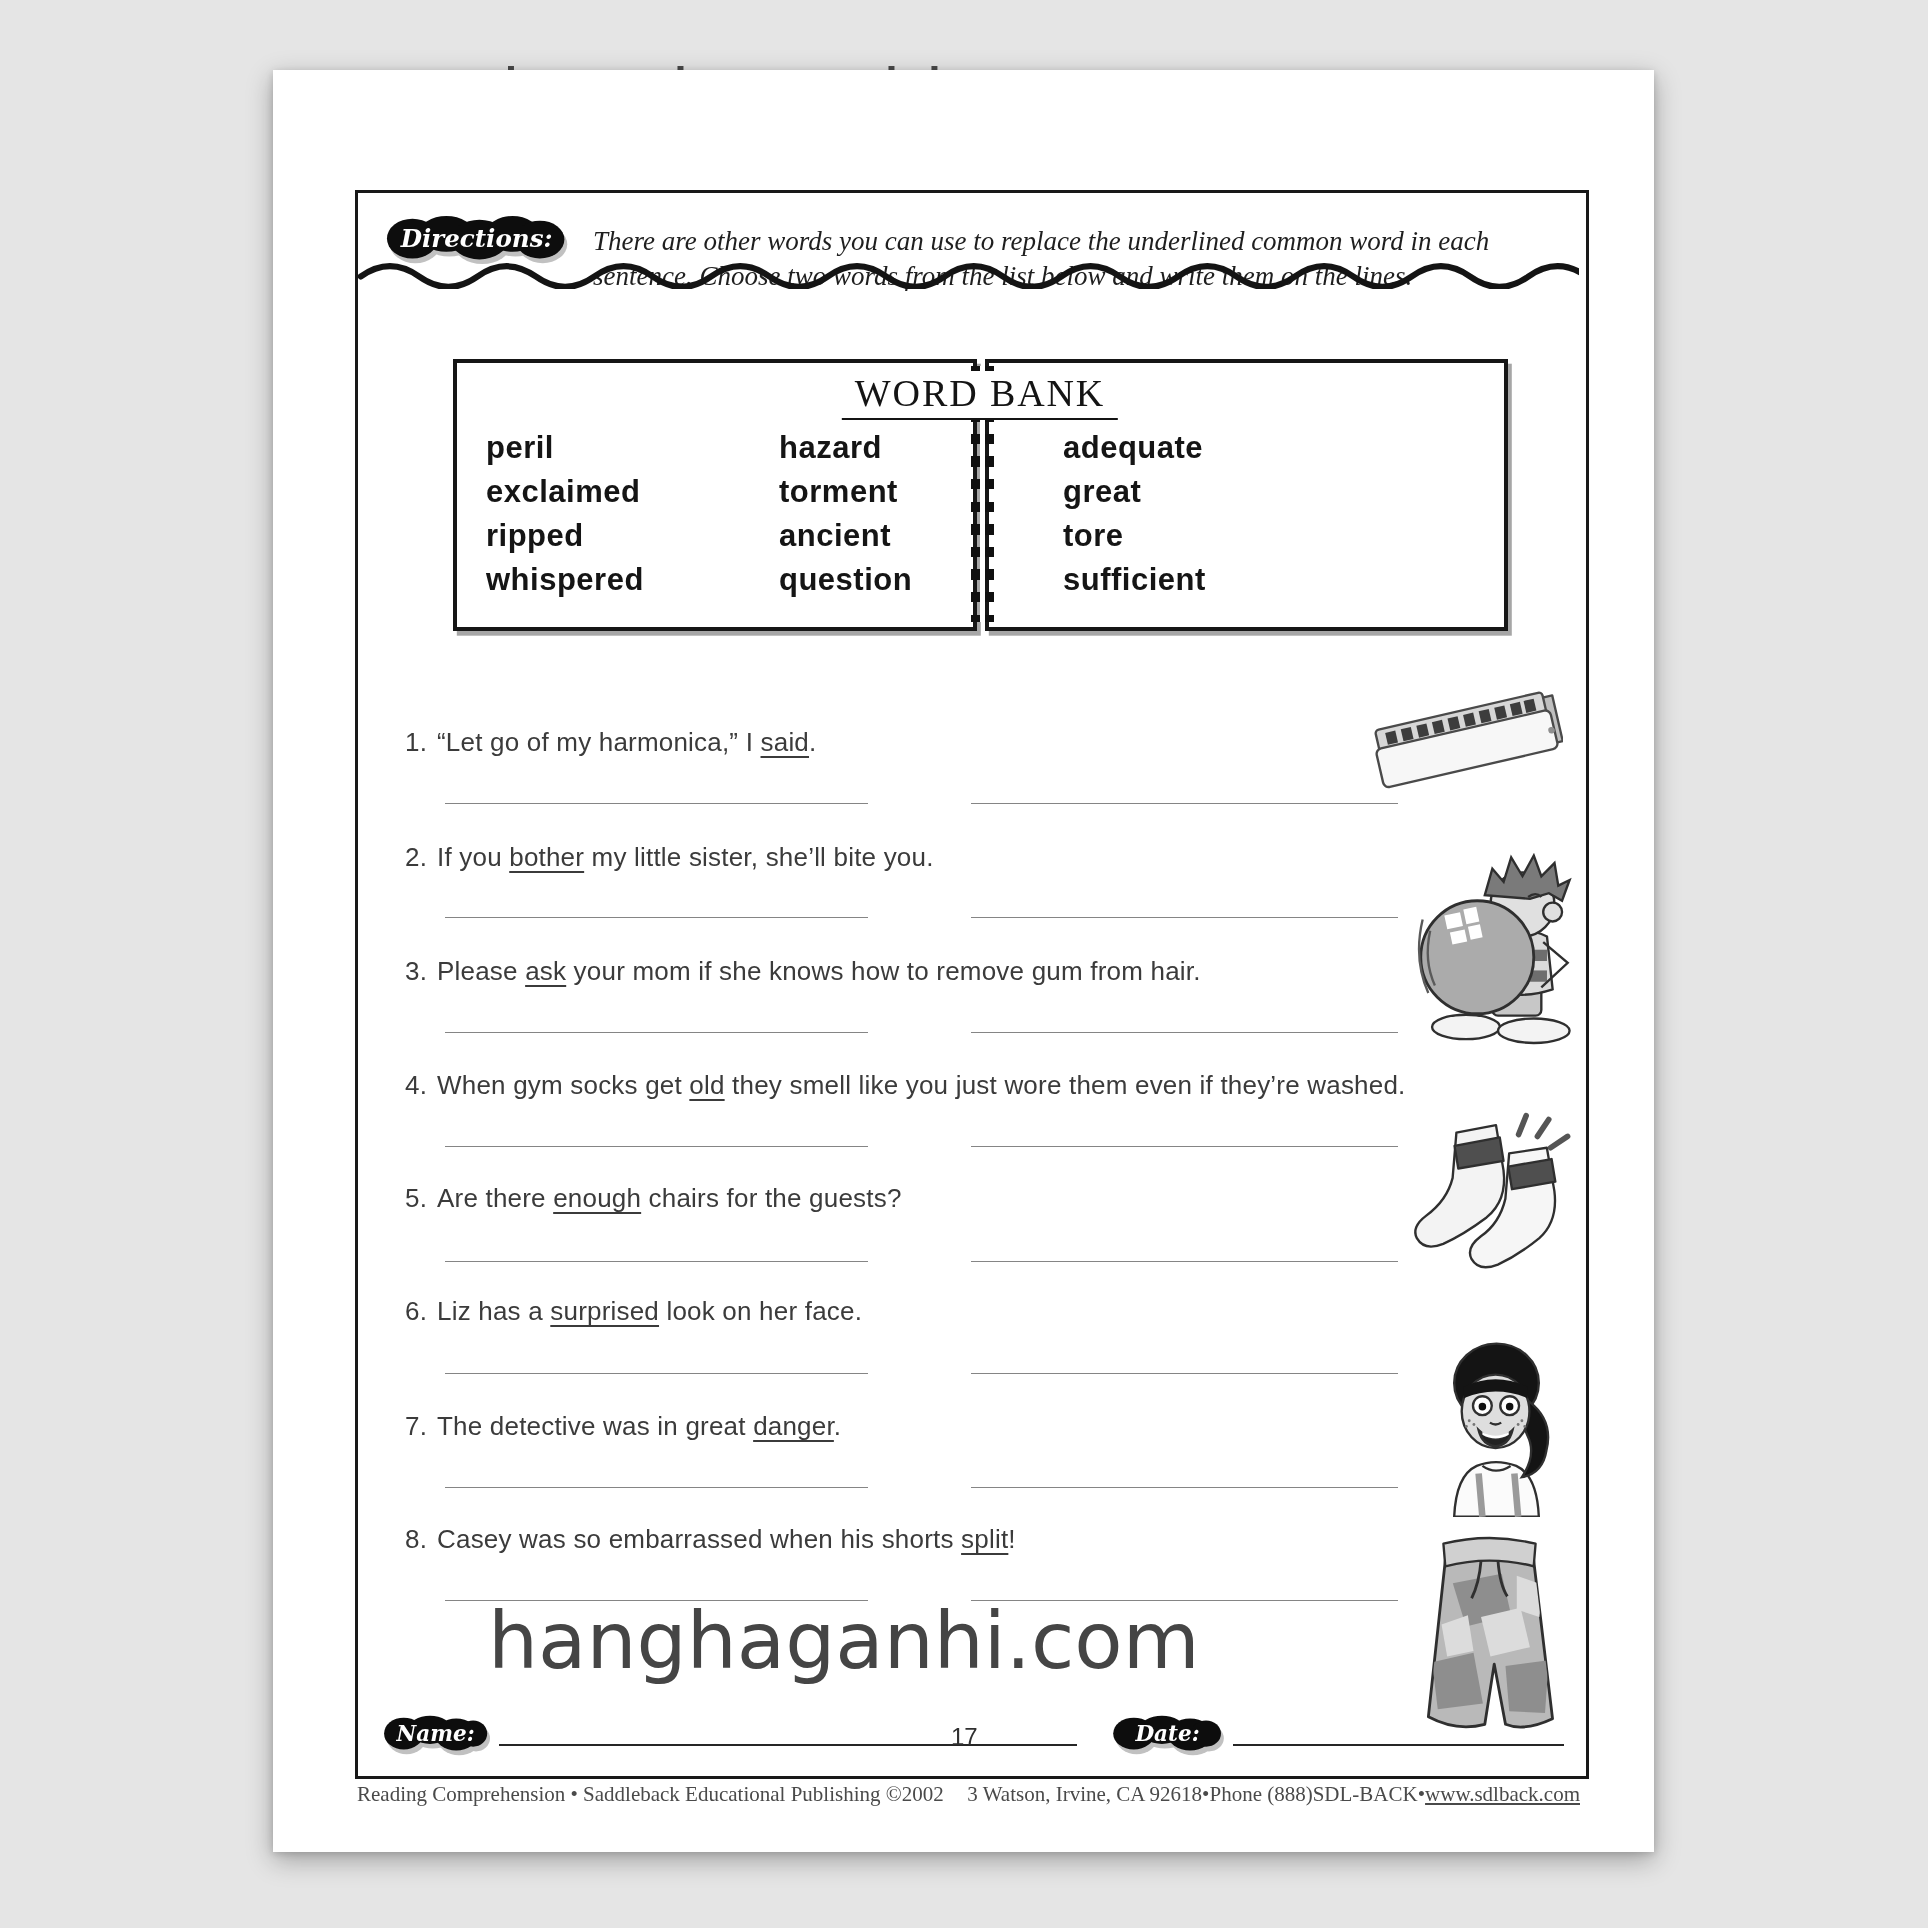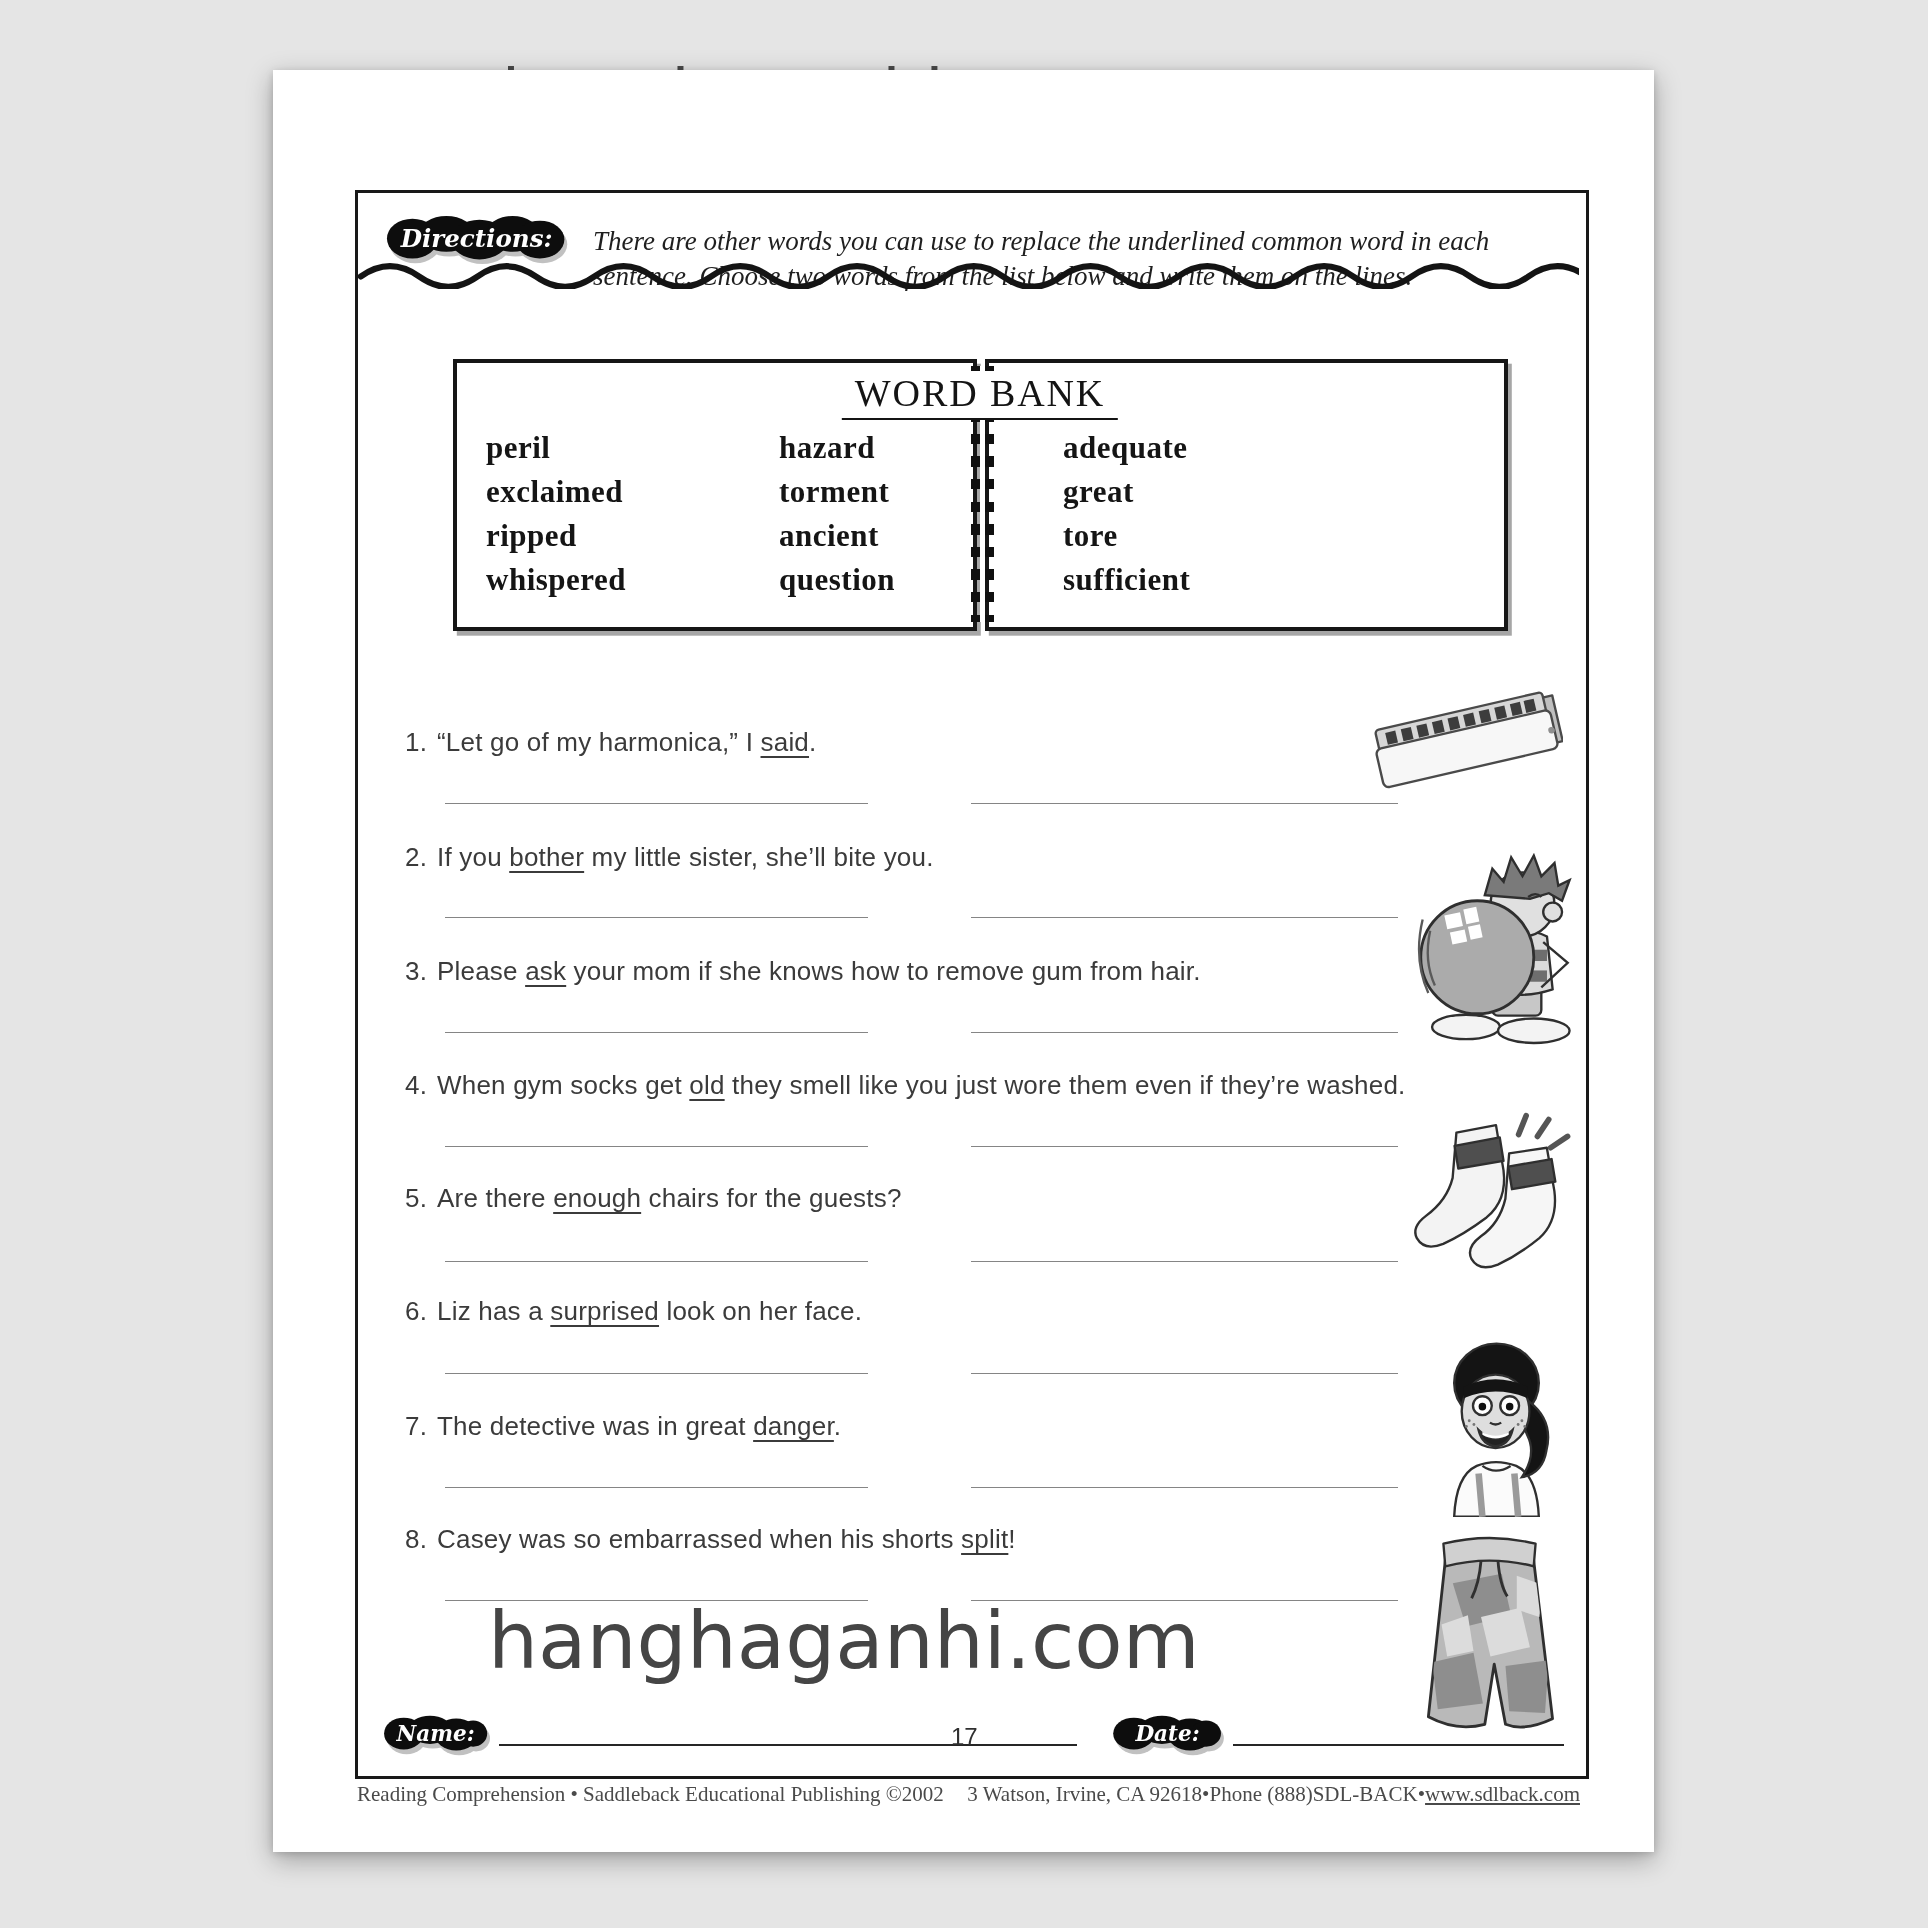--- a/index.html
+++ b/index.html
@@ -19,21 +19,21 @@
   .wb-box{position:absolute;top:289px;height:272px;border:4.7px solid #161616;background:#fff;
           box-shadow:3.8px 4.7px 0 rgba(0,0,0,.35);box-sizing:border-box;}
   .wb-left{left:180px;width:524px;}
   .wb-right{left:712px;width:523px;}
   .binding{position:absolute;left:698px;top:296px;width:22.6px;height:256px;z-index:2;
            background:repeating-linear-gradient(to bottom,#101010 0 10.4px,transparent 10.4px 22.6px);}
   .binding::after{content:"";position:absolute;left:8.5px;top:0;width:5.6px;height:100%;background:#fff;}
   .wb-title{position:absolute;left:707px;top:301px;transform:translateX(-50%);z-index:3;background:#fff;
             font-family:"Liberation Serif",serif;font-size:38px;letter-spacing:1.9px;color:#141414;
             padding:0 13px 2.8px;border-bottom:2.8px solid #141414;white-space:nowrap;}
-  .wb-col{position:absolute;top:356px;line-height:44px;font-family:Liberation Serif, serif;
+  .wb-col{position:absolute;top:356px;line-height:44px;font-family:Liberation Sans, sans-serif;
           font-weight:bold;font-size:31px;color:#151515;letter-spacing:0.5px;z-index:3;}
   .sentence{position:absolute;left:132px;display:flex;white-space:pre;font-size:26px;line-height:32px;
             color:#3b3b3b;letter-spacing:0.2px;}
   .s-num{width:32px;flex:none;}
   .u{text-decoration:underline;text-underline-offset:4.7px;text-decoration-thickness:1.9px;}
   .blank{position:absolute;height:0;border-top:1.9px solid #858585;}
   .illus{position:absolute;}
   .sign-line{position:absolute;height:0;border-top:2.8px solid #262626;}
   .footer{position:absolute;font-family:"Liberation Serif",serif;color:#4a4a4a;font-size:21px;white-space:nowrap;}
   .footer .site{text-decoration:underline;}

